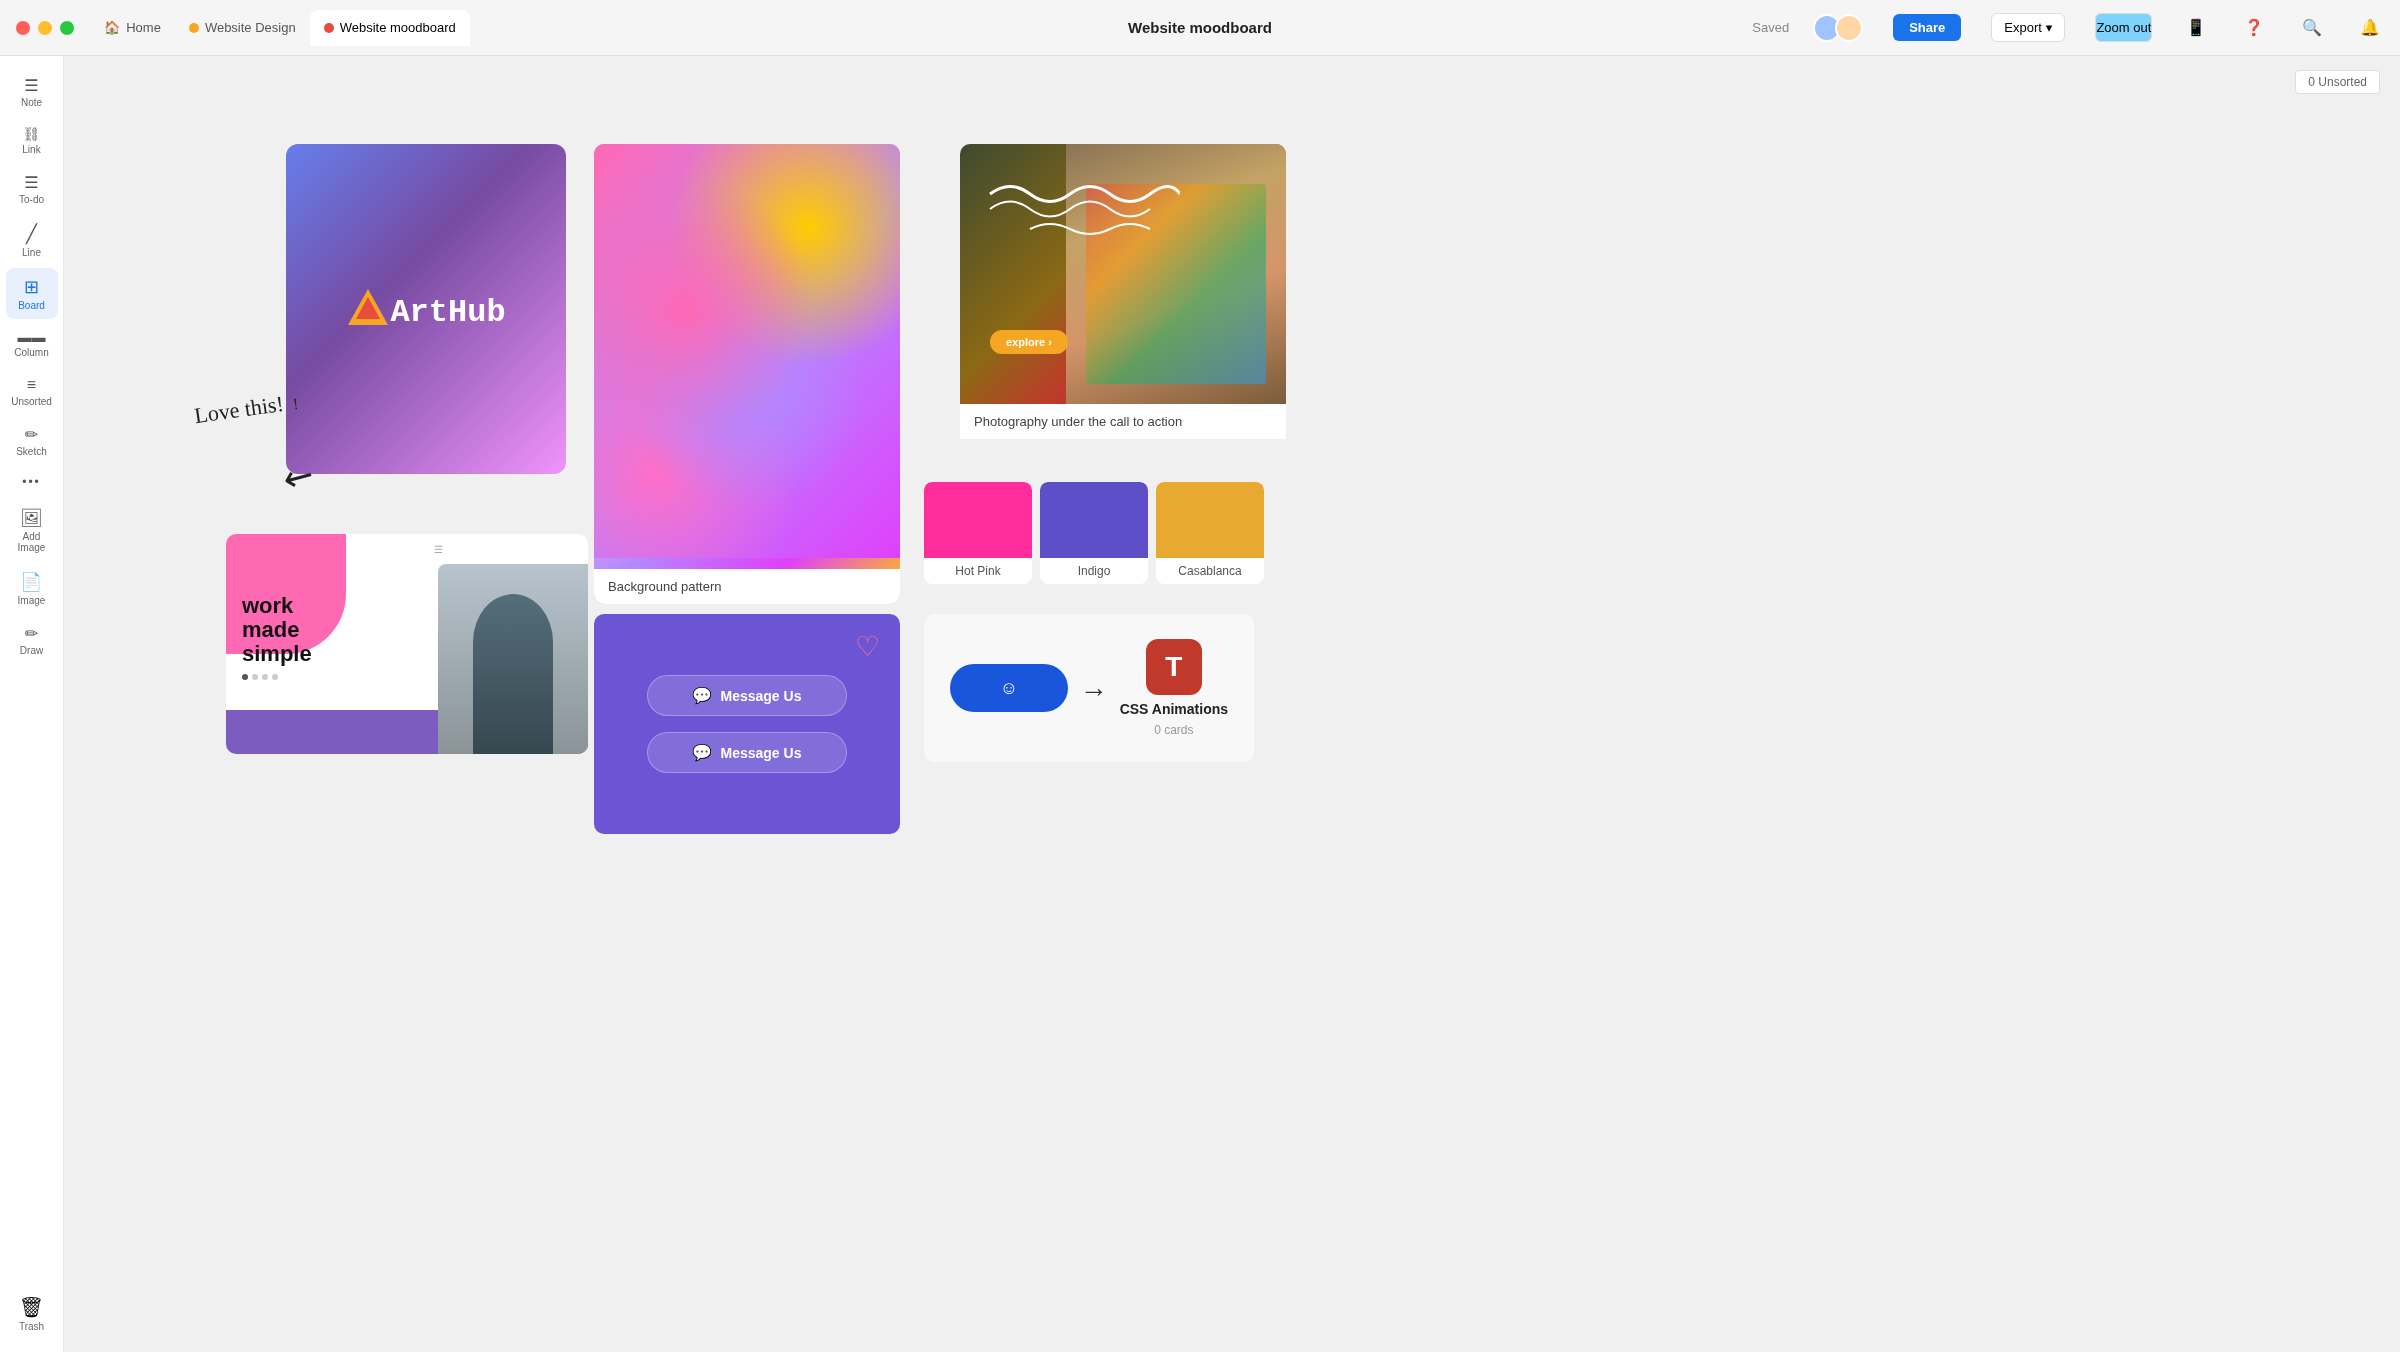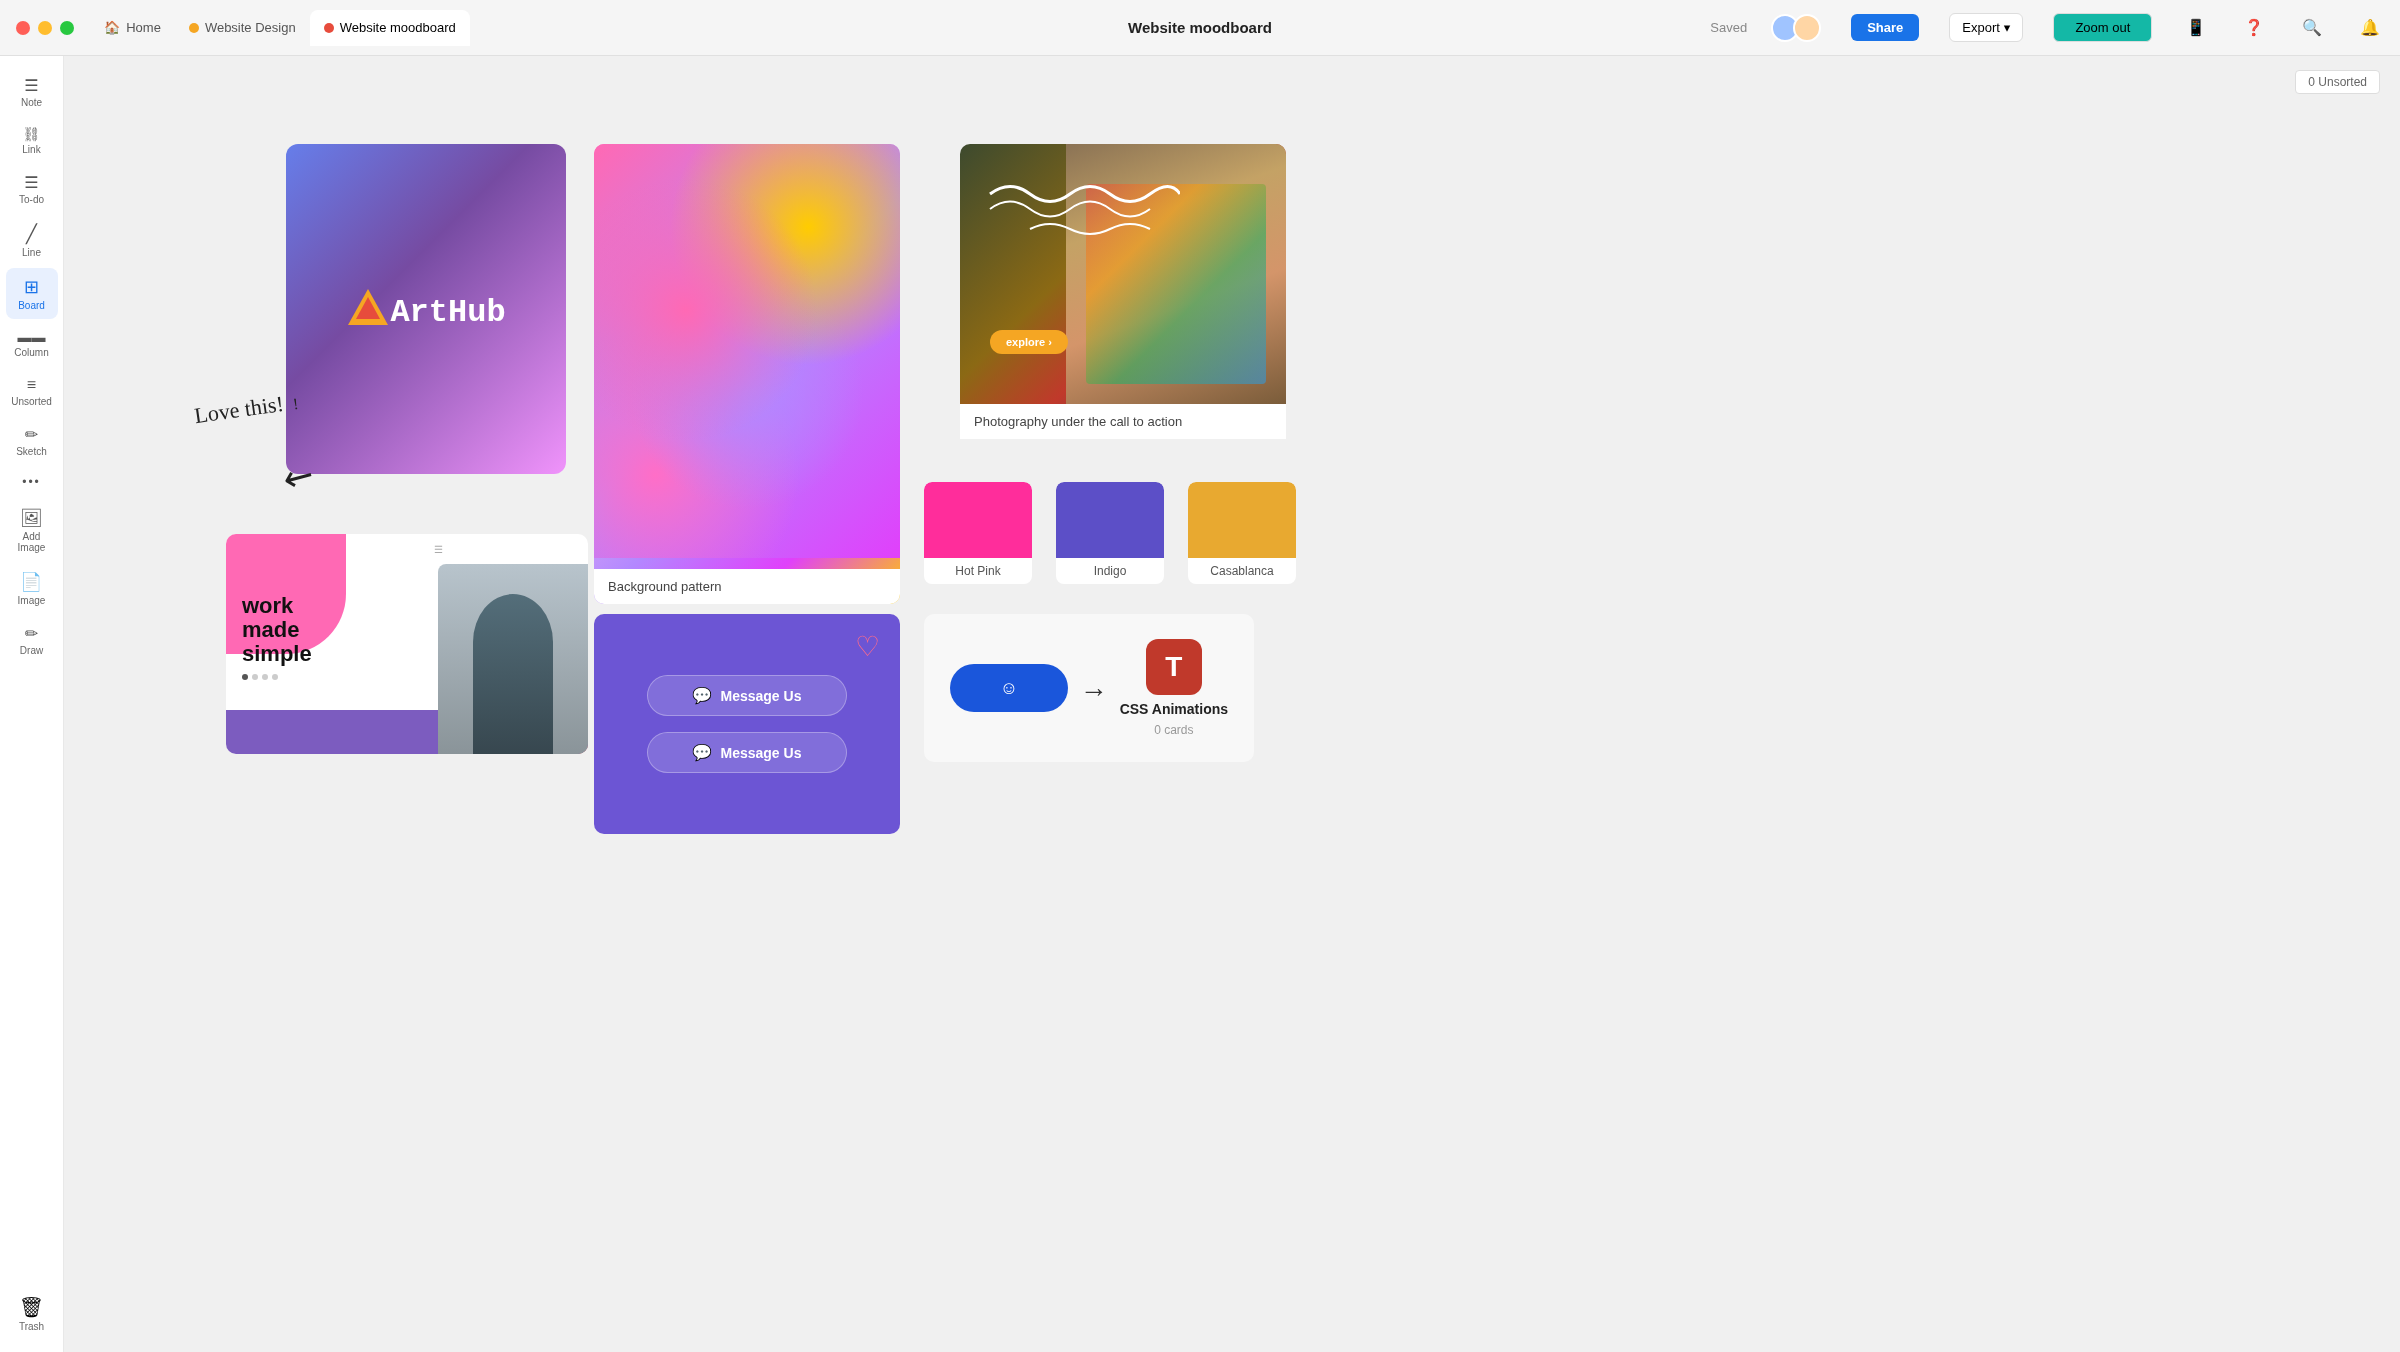--- a/index.html
+++ b/index.html
@@ -39,22 +39,22 @@
     .saved-text { font-size: 13px; color: #888; }
     .btn-share {
       background: #1a73e8; color: white; border: none; border-radius: 6px;
       padding: 6px 16px; font-size: 13px; font-weight: 600; cursor: pointer;
     }
     .btn-export {
       background: white; border: 1px solid #ddd; border-radius: 6px;
       padding: 6px 12px; font-size: 13px; cursor: pointer; display: flex; align-items: center; gap: 4px;
     }
     .btn-zoomout {
-      background: #14b8a6; border: 1px solid #ddd; border-radius: 6px;
-      padding: 6px 21px; font-size: 13px; cursor: pointer;
+      background: #7dd3fc; border: 1px solid #ddd; border-radius: 6px;
+      padding: 6px 0; font-size: 13px; cursor: pointer;
     }
     .avatars { display: flex; }
     .avatar { width: 28px; height: 28px; border-radius: 50%; border: 2px solid white; margin-left: -6px; }
     .av1 { background: #a0c4ff; }
     .av2 { background: #ffd6a5; }
     .icon-btn { background: none; border: none; cursor: pointer; font-size: 16px; color: #555; padding: 4px; }
 
     
     .toolbar {
       position: absolute; top: 56px; left: 0; bottom: 0; width: 64px;
@@ -162,21 +162,21 @@
       background: #f5a623; color: white; border-radius: 20px;
       padding: 6px 16px; font-size: 11px; font-weight: 600;
       display: flex; align-items: center; gap: 4px;
     }
     .photo-label {
       background: white; padding: 10px 14px; font-size: 13px; color: #444;
     }
 
     
     .swatch-row {
-      position: absolute; top: 426px; left: 860px; display: flex; gap: 16px;
+      position: absolute; top: 426px; left: 860px; display: flex; gap: 0;
     }
     .swatch {
       width: 108px; height: 110px; border-radius: 8px; overflow: hidden;
       margin-right: 8px;
     }
     .swatch-label {
       background: white; width: 108px; text-align: center;
       font-size: 12px; color: #555; padding: 6px 0; border-radius: 0 0 8px 8px;
     }
     .swatch-color { height: 76px; border-radius: 8px 8px 0 0; }

